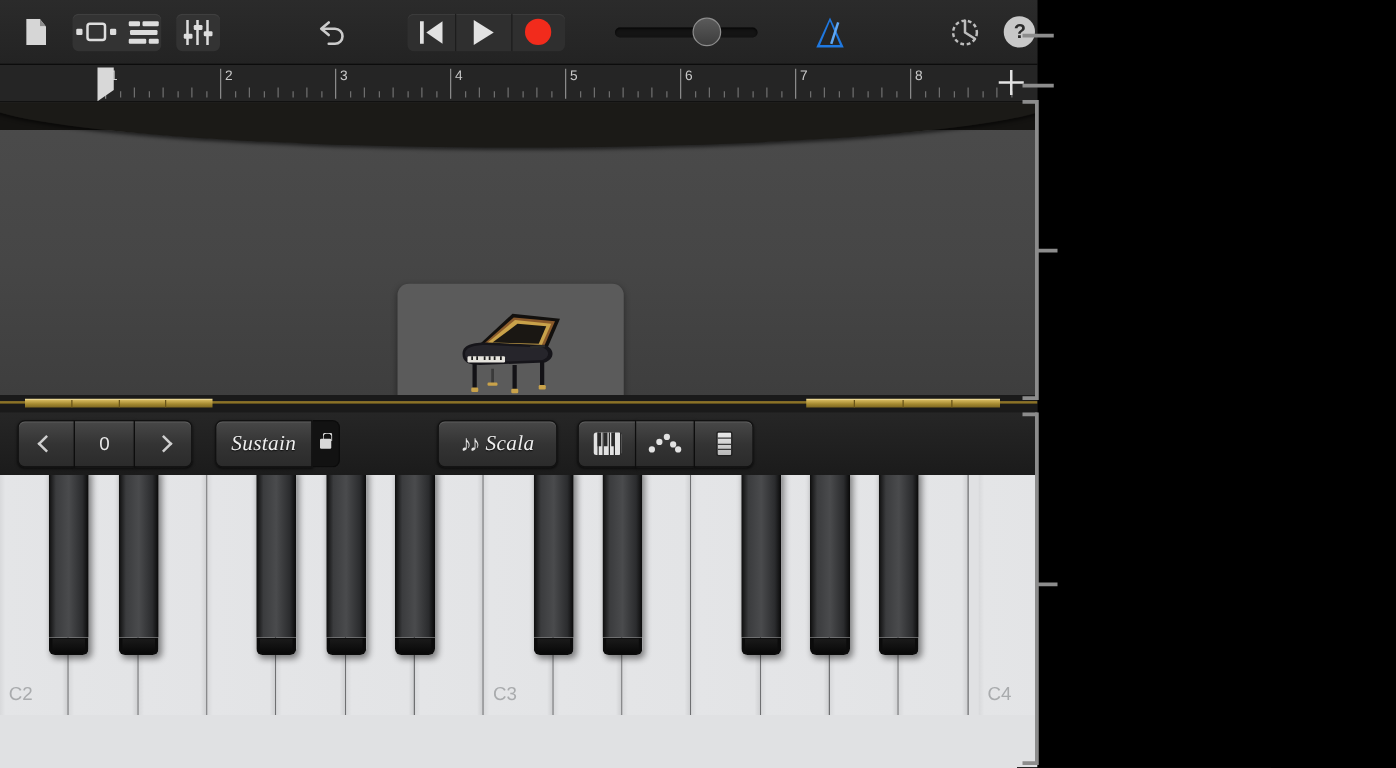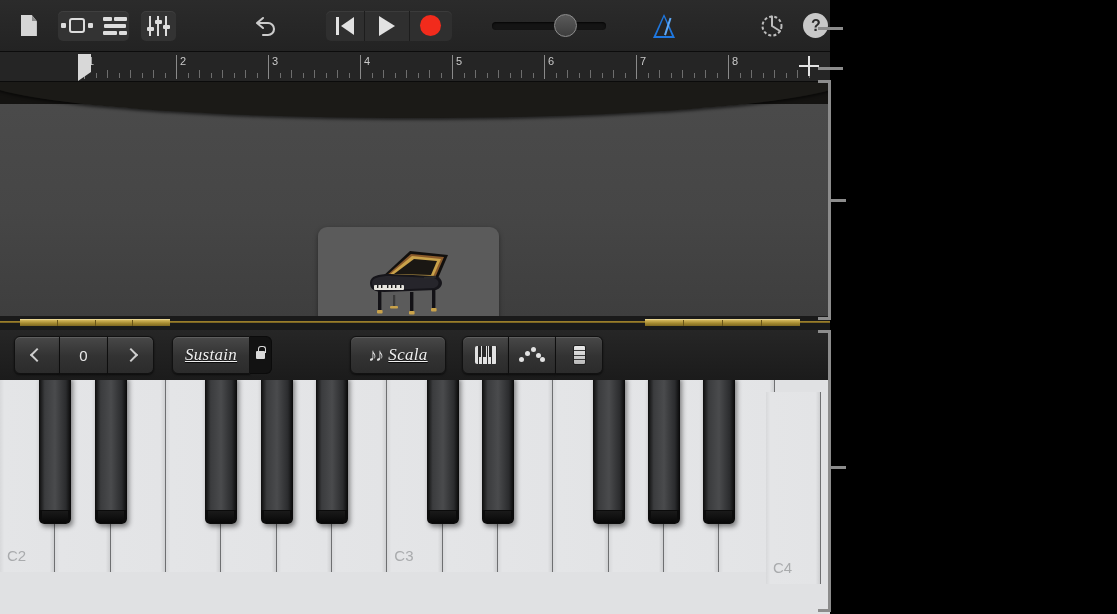--- a/index.html
+++ b/index.html
@@ -122,21 +122,21 @@
   }
   .ctl.dark { background: linear-gradient(#3a3a3a, #242424 52%, #1d1d1d); }
   .stepper { display: flex; }
   .stepper .ctl { border-radius: 0; border-left-width: 0; }
   .stepper .ctl:first-child { border-radius: 6px 0 0 6px; border-left-width: 1px; }
   .stepper .ctl:last-child { border-radius: 0 6px 6px 0; }
   .chev { width: 10px; height: 10px; border-top: 2px solid #cfcfcf; border-right: 2px solid #cfcfcf; }
   .chev.left { transform: rotate(-135deg); }
   .chev.right { transform: rotate(45deg); }
   .script { font-family: "Liberation Serif", serif; font-style: italic; font-size: 17px; color: #efefef;
-    text-shadow: 0 1px 1px rgba(0,0,0,.8); letter-spacing: .3px; text-decoration: underline; }
+    text-shadow: 0 1px 1px rgba(0,0,0,.8); letter-spacing: .3px; }
   .lockbtn { width: 22px; height: 38px; background: #121212; border: 1px solid #0b0b0b;
     border-radius: 0 6px 6px 0; border-left: none; display:flex; align-items:center; justify-content:center; }
   .lock-ic { width: 9px; height: 8px; background: #d9d9d9; border-radius: 1px; position: relative; }
   .lock-ic::before { content:""; position: absolute; left: 1.5px; top: -5px; width: 6px; height: 6px;
     border: 1.5px solid #d9d9d9; border-bottom: none; border-radius: 3px 3px 0 0; }
   .dots { position: absolute; bottom: 5px; display: flex; gap: 7px; }
   .dot { width: 6px; height: 6px; border-radius: 50%; background: #636363; }
   .dot.on { background: #cfcfcf; }
   .note-glyph { font-size: 18px; color: #e4e4e4; margin-right: 6px; letter-spacing: -2px; }
   .kb-ic { width: 22px; height: 18px; background: #e2e2e2; border-radius: 2px; position: relative; display:flex; }
@@ -480,21 +480,21 @@
           <div class="wkey" style="left: 332px; width: 55.3333px;"></div>
           <div class="wkey" style="left: 387.333px; width: 55.3333px;">
             <span class="wlabel">C3</span>
           </div>
           <div class="wkey" style="left: 442.667px; width: 55.3333px;"></div>
           <div class="wkey" style="left: 498px; width: 55.3333px;"></div>
           <div class="wkey" style="left: 553.333px; width: 55.3333px;"></div>
           <div class="wkey" style="left: 608.667px; width: 55.3333px;"></div>
           <div class="wkey" style="left: 664px; width: 55.3333px;"></div>
           <div class="wkey" style="left: 719.333px; width: 55.3333px;"></div>
-          <div class="wkey" style="left: 766px; width: 55.3333px; margin-top: 12px;">
+          <div class="wkey" style="left: 783px; width: 55.3333px;">
             <span class="wlabel">C4</span>
           </div>
         </div>
       <div id="black-keys">
           <div class="bkey" style="left: 39.3333px;"></div>
           <div class="bkey" style="left: 94.6667px;"></div>
           <div class="bkey" style="left: 205.333px;"></div>
           <div class="bkey" style="left: 260.667px;"></div>
           <div class="bkey" style="left: 316px;"></div>
           <div class="bkey" style="left: 426.667px;"></div>

